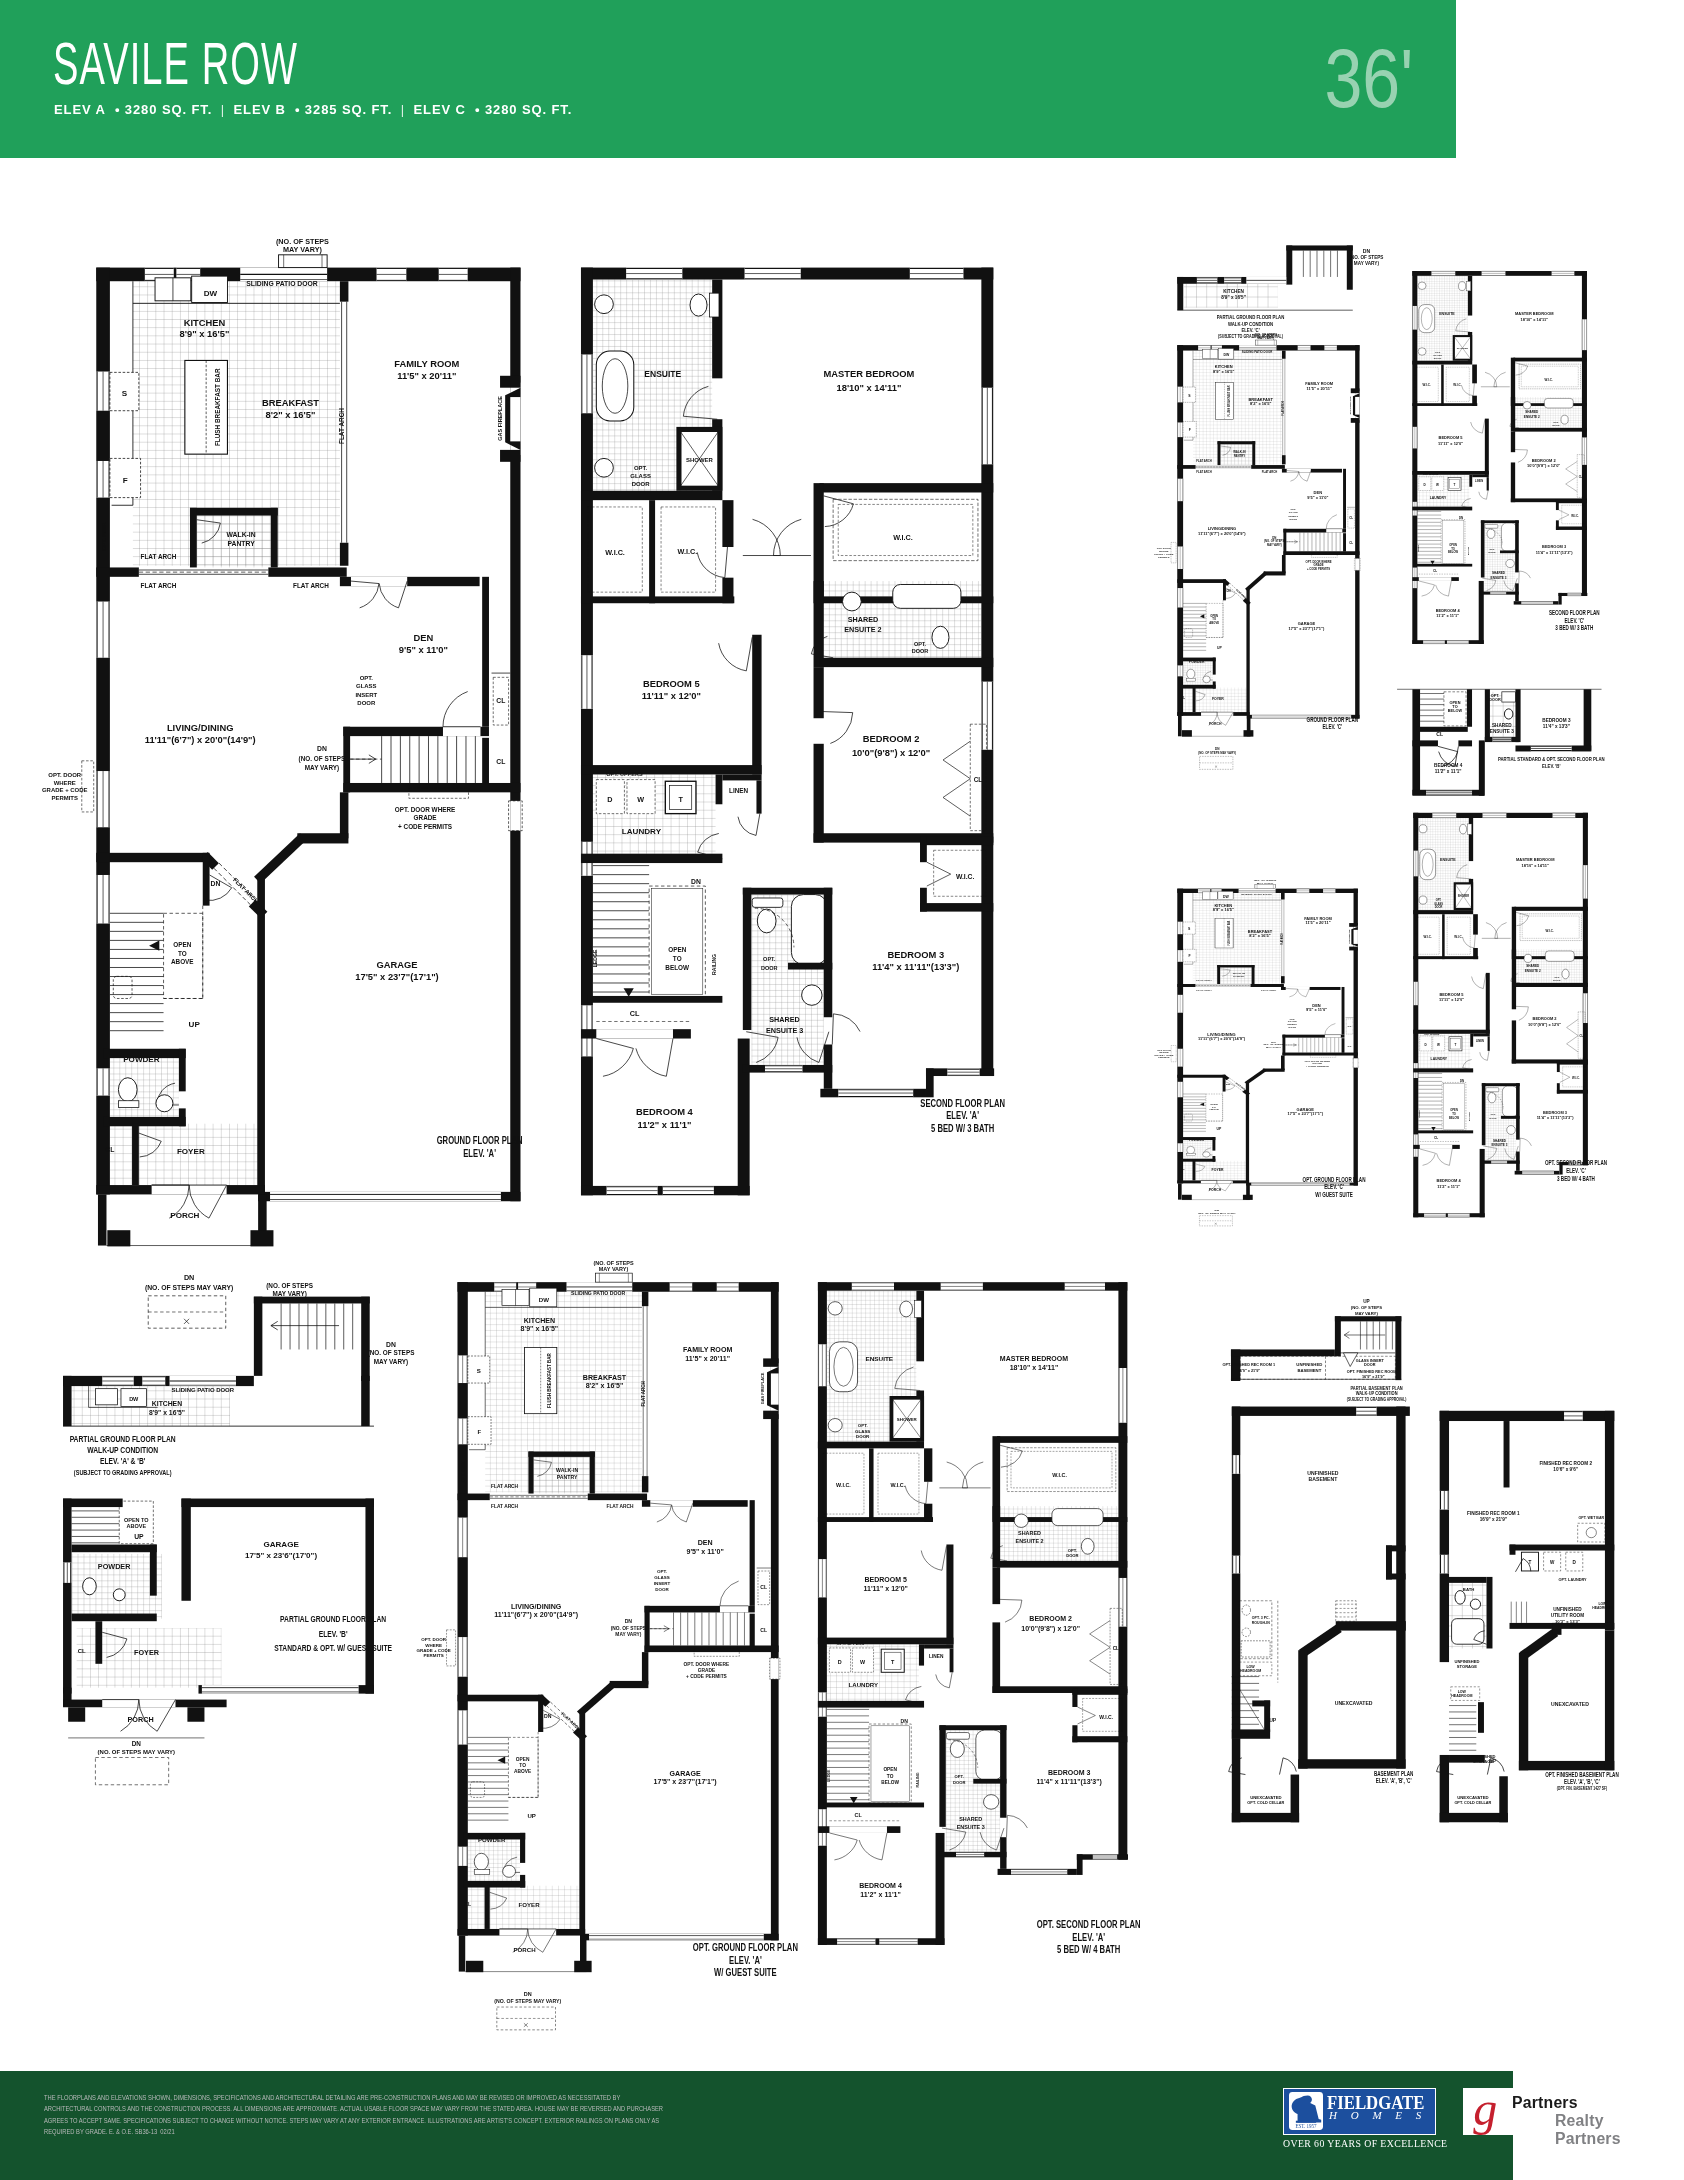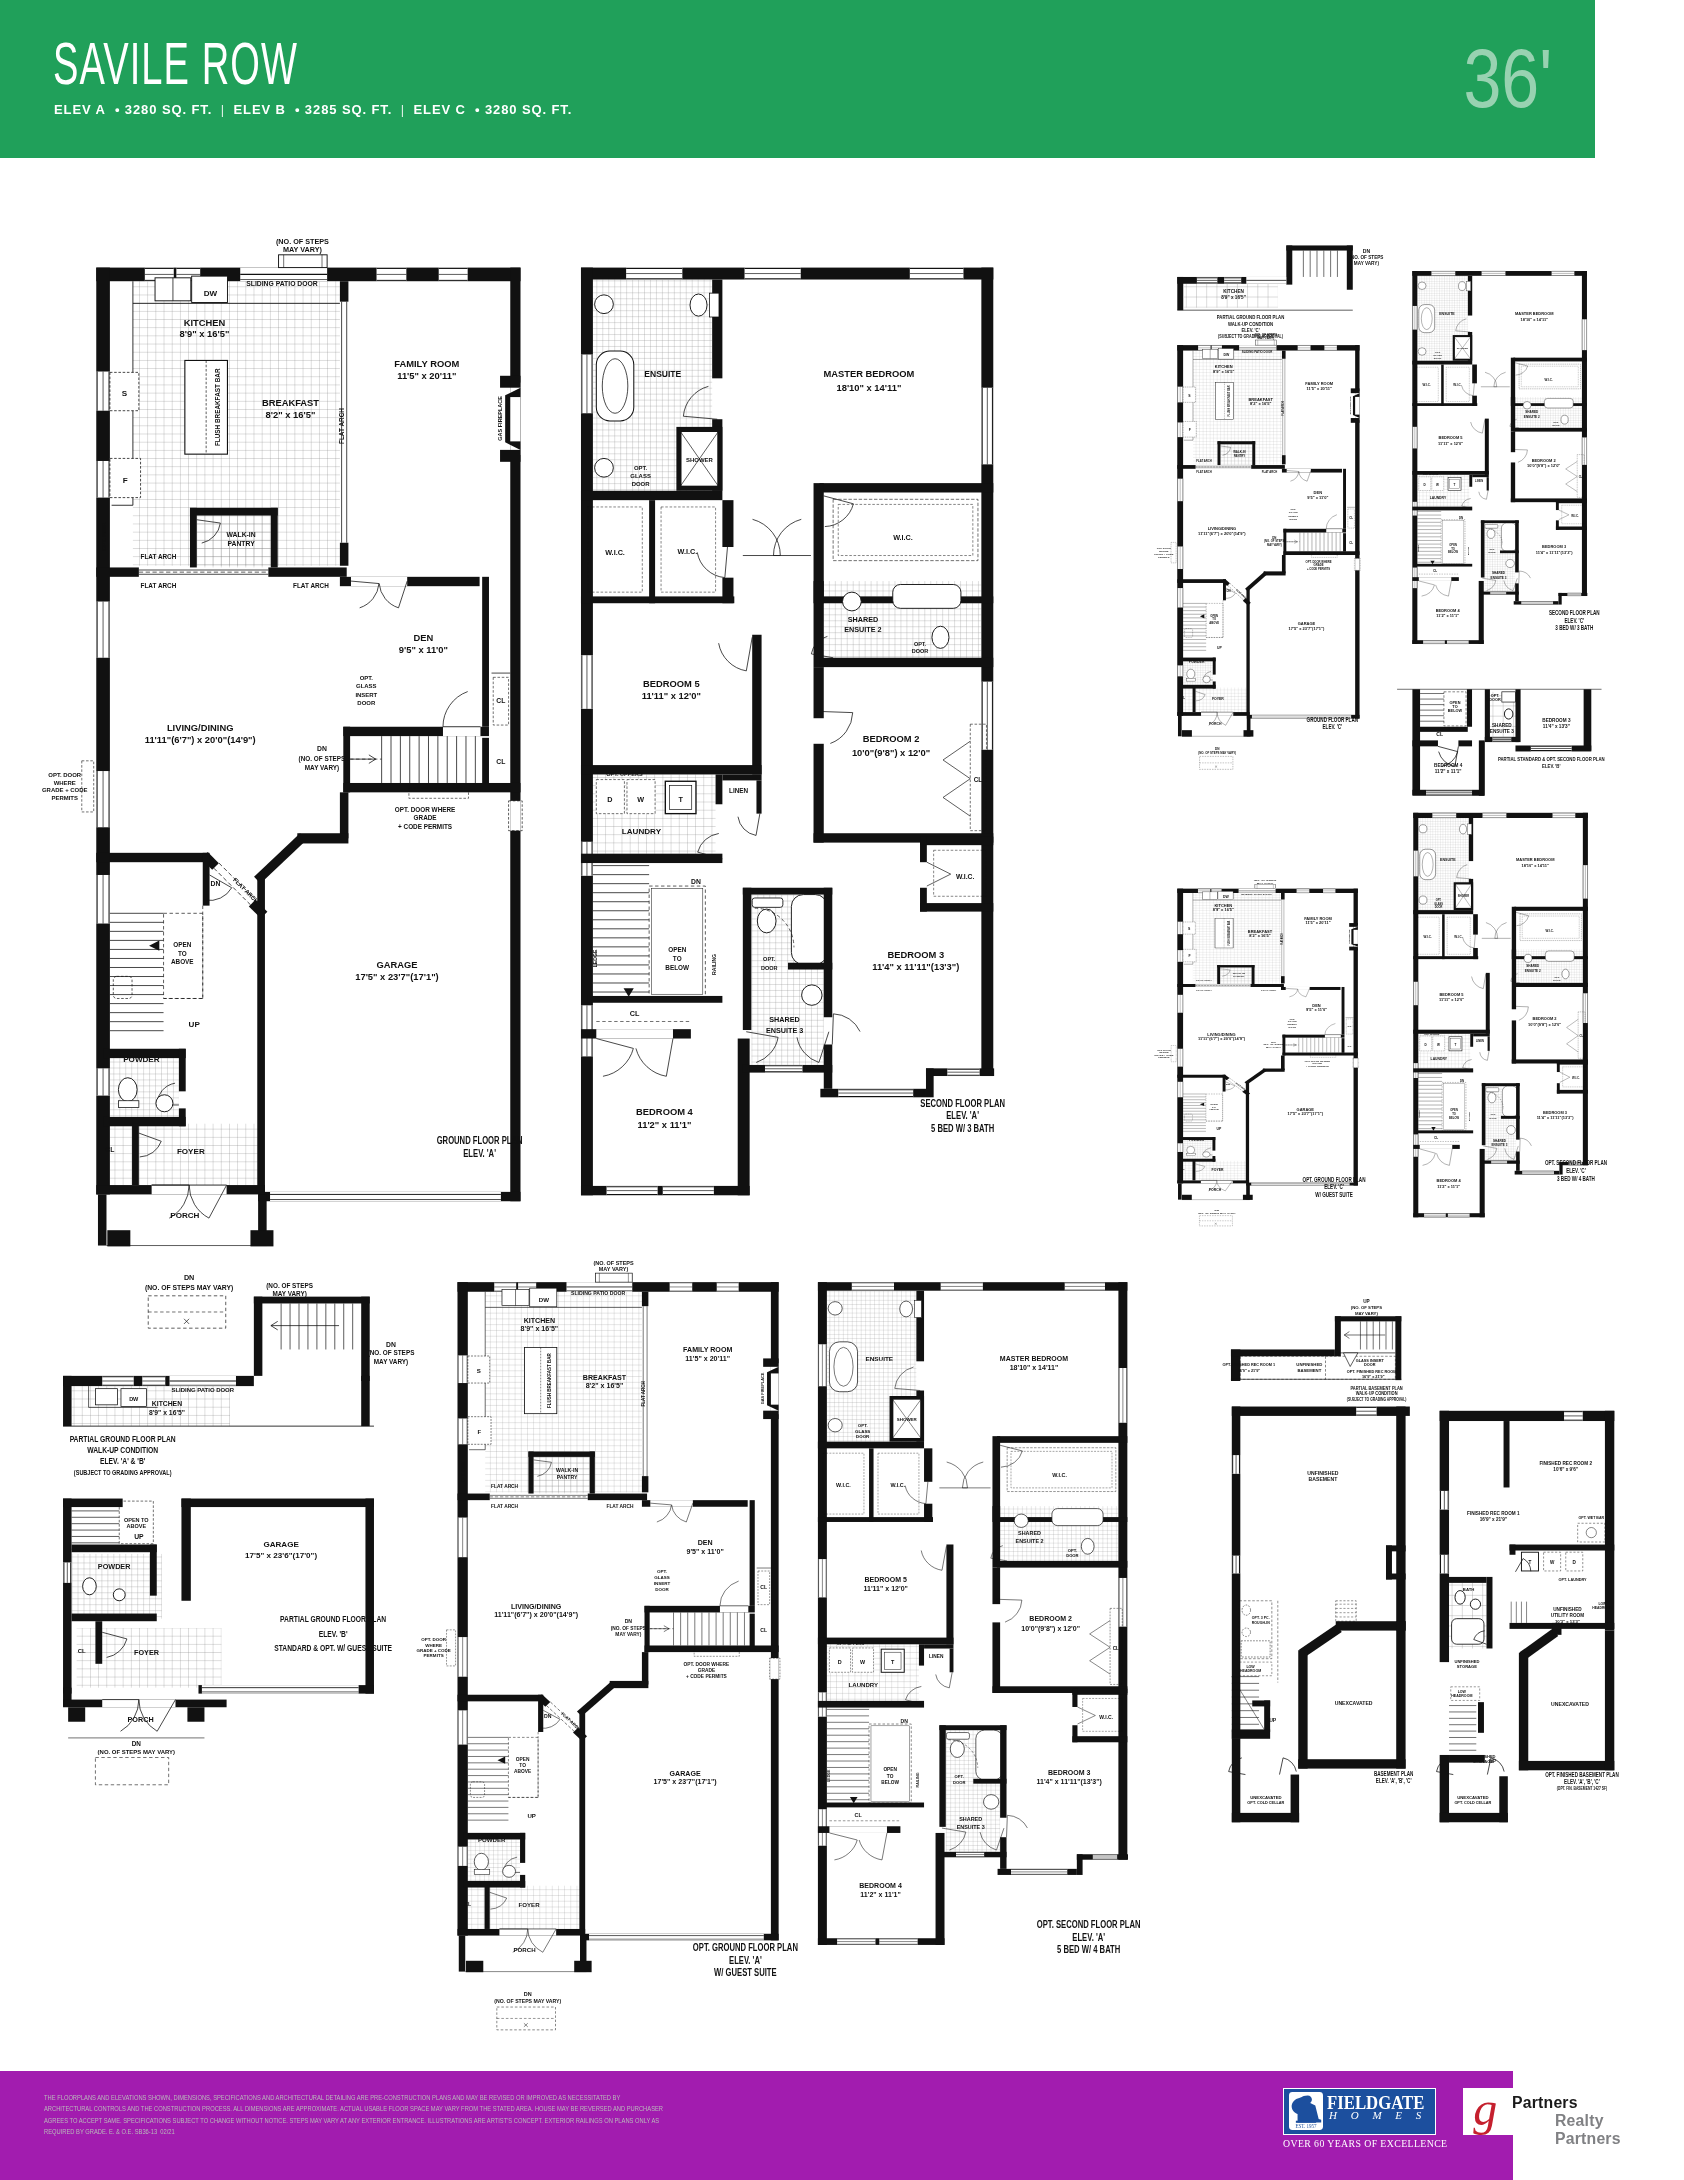--- a/index.html
+++ b/index.html
@@ -1,21 +1,21 @@
 <!DOCTYPE html>
 <html style="font-size:13.6px"><head><meta charset="utf-8">
 <style>
 html,body{margin:0;padding:0;background:#fff;}
 body{width:1685px;height:2181px;position:relative;font-family:"Liberation Sans",sans-serif;overflow:hidden;}
-.hdr{position:absolute;left:0;top:0;width:1595px;height:158px;background:#20a05a;}
+.hdr{position:absolute;left:0;top:0;width:1456px;height:158px;background:#20a05a;}
 .title{position:absolute;left:53px;top:29px;color:#fff;font-size:60px;font-weight:400;letter-spacing:1.7px;transform:scale(0.635,1);transform-origin:left top;white-space:nowrap;}
 .sub{position:absolute;left:54px;top:102px;color:#fff;font-size:13px;font-weight:bold;letter-spacing:0.9px;white-space:nowrap;}
 .sub .sep{font-weight:400;opacity:.85;padding:0 8.5px;}
 .n36{position:absolute;right:43px;top:37px;color:#98d2b1;font-size:83px;font-weight:400;line-height:1;transform:scale(0.82,1);transform-origin:right top;}
-.ftr{position:absolute;left:0;top:2071px;width:1513px;height:110px;background:#a21caf;}
+.ftr{position:absolute;left:0;top:2071px;width:1513px;height:110px;background:#14532d;}
 .disc{position:absolute;left:44px;top:21px;width:738px;color:#b9babb;font-size:8px;line-height:11.4px;transform:scale(0.7216,1);transform-origin:left top;}
 .disc div{text-align:justify;text-align-last:justify;white-space:nowrap;}
 .disc div.last{text-align-last:left;}
 .fg{position:absolute;left:1283px;top:17px;width:153px;height:47px;background:#1c4f9e;border:0.9px solid #fff;box-sizing:border-box;}
 .fg .mark{position:absolute;left:5.1px;top:3.4px;width:34px;height:38px;background:#fff;border-radius:3.4px;}
 .fg .t1{position:absolute;left:43px;top:4.3px;width:107px;color:#fff;font-family:"Liberation Serif",serif;font-size:18px;font-weight:bold;letter-spacing:0px;transform:scale(0.93,1);transform-origin:left top;white-space:nowrap;}
 .fg .t2{position:absolute;left:45px;top:20px;width:106px;color:#fff;font-family:"Liberation Serif",serif;font-size:11px;letter-spacing:5.5px;font-style:italic;}
 .fg60{position:absolute;left:1283px;top:67px;width:153px;color:#fff;font-family:"Liberation Serif",serif;font-size:9.8px;text-align:left;letter-spacing:0.4px;white-space:nowrap;}
 .gb{position:absolute;left:1463px;top:17px;width:177px;height:47px;background:#fff;}
 .gb .g{position:absolute;left:10.2px;top:-6.8px;color:#c5202e;font-family:"Liberation Serif",serif;font-size:48px;font-style:italic;}

